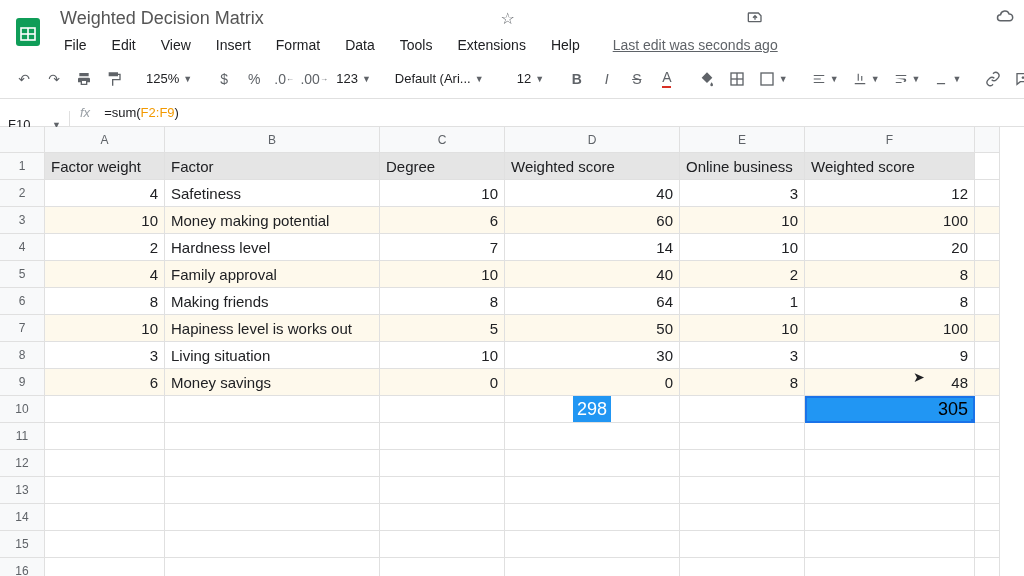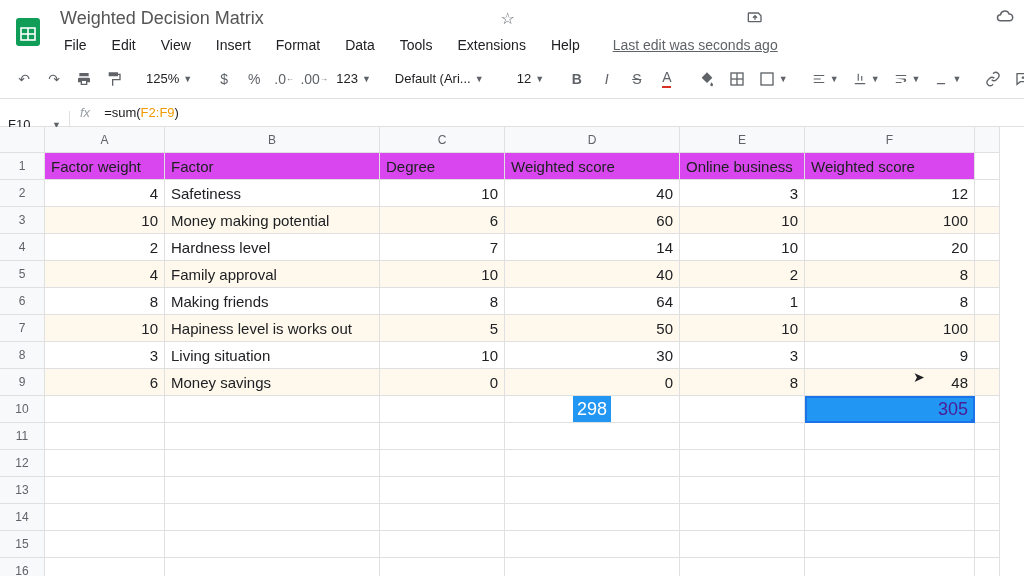--- a/index.html
+++ b/index.html
@@ -188,31 +188,31 @@
       font-size: 15px;
       display: flex;
       align-items: center;
       overflow: hidden;
       white-space: nowrap;
     }
     .cell.num {
       justify-content: flex-end;
     }
     .header-cell {
-      background: #d946ef;
+      background: #e5e5e5;
       font-weight: normal;
     }
     .alt-row .cell {
       background: #fef9ec;
     }
     .cell.selected {
       outline: 2px solid #1a73e8;
       outline-offset: -2px;
       background: #2196f3;
-      color: #4c1d95;
+      color: #000000;
       font-size: 18px;
       justify-content: flex-end;
       position: relative;
     }
     .cell.selected::after {
       content: "";
       position: absolute;
       bottom: -3px;
       right: -3px;
       width: 6px;

